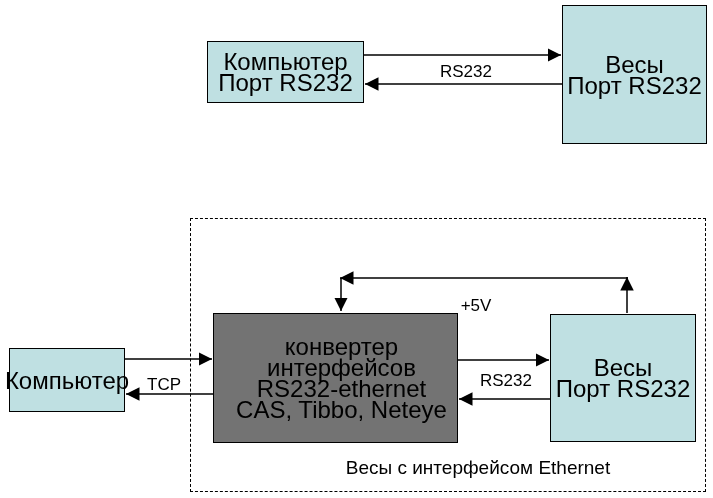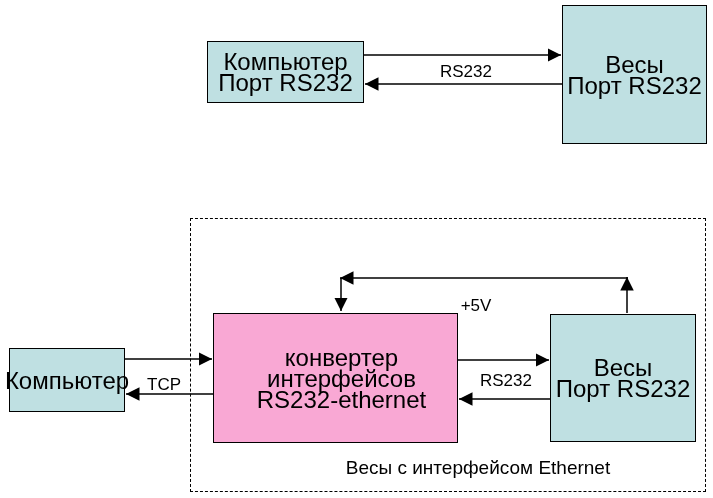--- a/index.html
+++ b/index.html
@@ -22,21 +22,21 @@
     display: flex;
     flex-direction: column;
     align-items: center;
     justify-content: center;
     text-align: center;
     box-sizing: border-box;
     font-size: 24px;
     line-height: 21px;
   }
   .box-blue { background: #bfe0e2; }
-  .box-red  { background: #f9a8d4; padding-left: 12px; }
+  .box-red  { background: #737373; padding-left: 12px; }
   .lbl {
     position: absolute;
     font-size: 17px;
     line-height: 20px;
     text-align: center;
     white-space: nowrap;
   }
   #dashed-frame {
     position: absolute;
     left: 190px;
@@ -109,20 +109,21 @@
 
   <div id="bottom-computer-box" class="box box-blue">
     <span>Компьютер</span>
   </div>
 
   <span id="tcp-label" class="lbl">TCP</span>
 
   <div id="converter-box" class="box box-red">
     <span>конвертер интерфейсов</span>
     <span>RS232-ethernet</span>
+    <span>CAS, Tibbo, Neteye</span>
   </div>
 
   <span id="bottom-rs232-label" class="lbl">RS232</span>
 
   <div id="bottom-scales-box" class="box box-blue">
     <span>Весы</span>
     <span>Порт RS232</span>
   </div>
 
   <span id="power-label" class="lbl">+5V</span>

